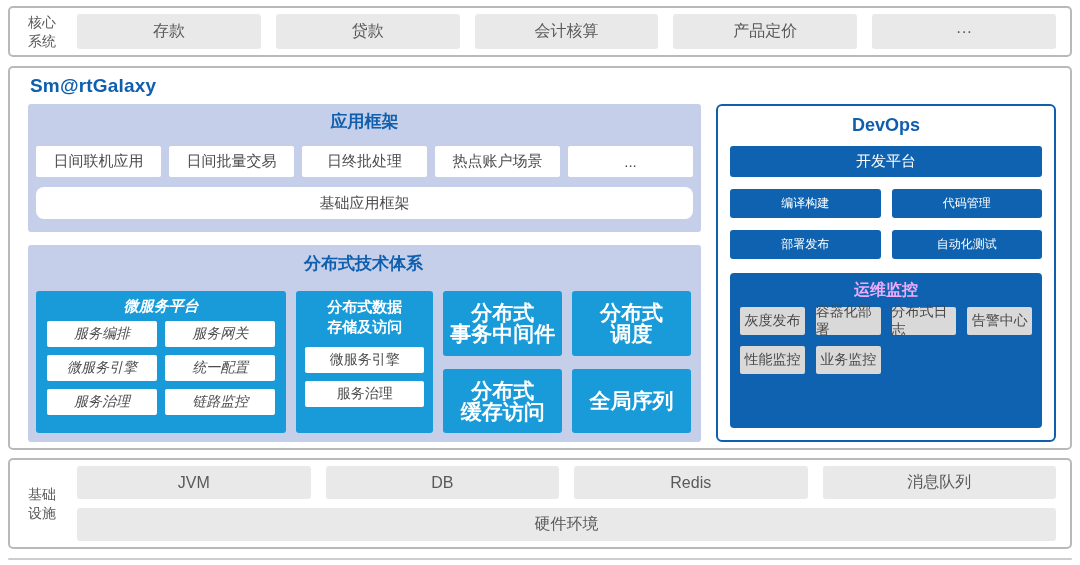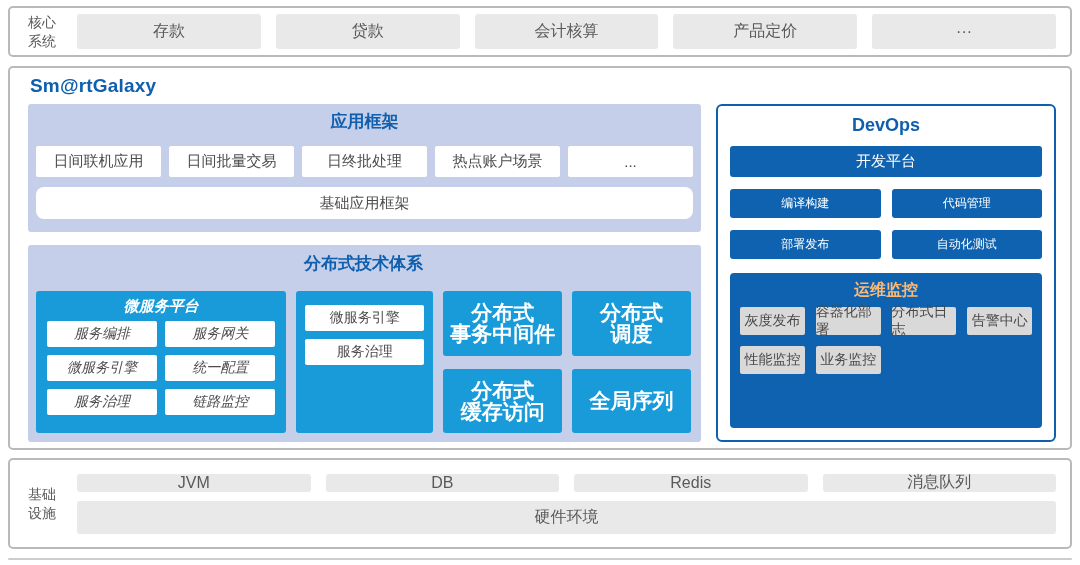--- a/index.html
+++ b/index.html
@@ -80,32 +80,32 @@
   .dark-bar {
     background: #0e62b0; color: #fff; border-radius: 3px; height: 31px;
     display: flex; align-items: center; justify-content: center; font-size: 15px; margin-top: 8px;
   }
   .devops-row { display: flex; gap: 11px; margin-top: 12px; }
   .devops-row .dcell {
     flex: 1; height: 29px; background: #0e62b0; color: #fff; border-radius: 3px;
     display: flex; align-items: center; justify-content: center; font-size: 12px;
   }
   .ops-box { background: #0e62b0; border-radius: 4px; margin-top: 14px; flex: 1; padding: 2px 10px 10px; }
-  .ops-title { text-align: center; color: #fdba74; font-weight: bold; font-size: 16px; line-height: 29px; }
+  .ops-title { text-align: center; color: #f0abfc; font-weight: bold; font-size: 16px; line-height: 29px; }
   .ops-grid { display: grid; grid-template-columns: 1fr 1fr 1fr 1fr; gap: 11px; margin-top: 3px; }
   .ops-cell {
     background: #d9d9d9; border-radius: 2px; height: 28px;
     display: flex; align-items: center; justify-content: center;
     font-size: 14px; color: #4a4a4a;
   }
 
   
   .bottom-panel { top: 458px; height: 91px; display: flex; align-items: center; gap: 13px; padding: 0 14px 0 10px; }
   .infra-col { flex: 1; display: flex; flex-direction: column; gap: 9px; }
-  .infra-col .gbox { height: 18px; }
+  .infra-col .gbox { height: 33px; }
   .infra-base { height: 33px; background:#e9e9e9; border-radius:3px;
     display:flex; align-items:center; justify-content:center; font-size:16px; color:#595959; }
 
   .bottom-divider { position: absolute; left: 8px; right: 8px; top: 558px; height: 2px; background: #cdcdcd; border-radius: 1px; }
 </style>
 </head>
 <body>
 
 <div class="page">
 
@@ -149,20 +149,22 @@
                 <div class="ccell">服务编排</div>
                 <div class="ccell">服务网关</div>
                 <div class="ccell">微服务引擎</div>
                 <div class="ccell">统一配置</div>
                 <div class="ccell">服务治理</div>
                 <div class="ccell">链路监控</div>
               </div>
             </div>
 
             <div class="cyan-box storage">
+              <div class="storage-title">分布式数据
+存储及访问</div>
               <div class="storage-cells">
                 <div class="ccell">微服务引擎</div>
                 <div class="ccell">服务治理</div>
               </div>
             </div>
 
             <div class="stack">
               <div class="big-cell">分布式
 事务中间件</div>
               <div class="big-cell">分布式

